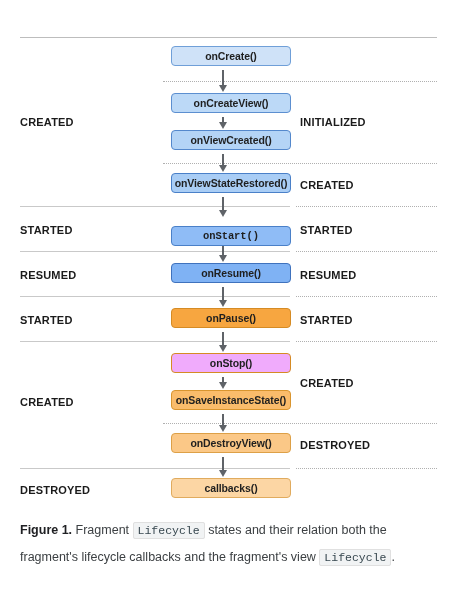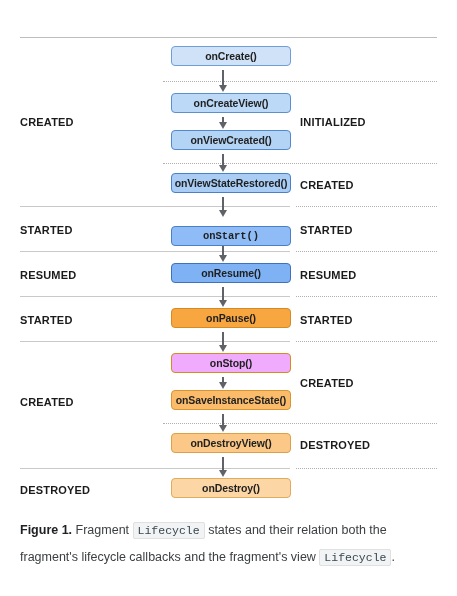--- a/index.html
+++ b/index.html
@@ -167,21 +167,21 @@
       <div class="cb-box" style="top: 46px; background: rgb(207, 226, 248); border: 1px solid rgb(111, 159, 216);">onCreate()</div>
       <div class="cb-box" style="top: 93px; background: rgb(188, 217, 247); border: 1px solid rgb(92, 143, 208);">onCreateView()</div>
       <div class="cb-box" style="top: 130px; background: rgb(180, 212, 246); border: 1px solid rgb(84, 136, 204);">onViewCreated()</div>
       <div class="cb-box" style="top: 173px; background: rgb(169, 205, 245); border: 1px solid rgb(74, 128, 200);">onViewStateRestored()</div>
       <div class="cb-box" style="top: 226px; background: rgb(143, 188, 246); border: 1px solid rgb(74, 128, 200); font-family: Liberation Mono, monospace;">onStart()</div>
       <div class="cb-box" style="top: 263px; background: rgb(127, 178, 244); border: 1px solid rgb(63, 114, 189);">onResume()</div>
       <div class="cb-box" style="top: 308px; background: rgb(247, 166, 64); border: 1px solid rgb(213, 139, 36);">onPause()</div>
       <div class="cb-box" style="top: 353px; background: #f0abfc; border: 1px solid rgb(213, 139, 36);">onStop()</div>
       <div class="cb-box" style="top: 390px; background: rgb(250, 188, 107); border: 1px solid rgb(217, 149, 47);">onSaveInstanceState()</div>
       <div class="cb-box" style="top: 433px; background: rgb(251, 200, 135); border: 1px solid rgb(221, 160, 71);">onDestroyView()</div>
-      <div class="cb-box" style="top: 478px; background: rgb(252, 214, 164); border: 1px solid rgb(224, 171, 94);">onDestroy()</div>
+      <div class="cb-box" style="top: 478px; background: rgb(252, 214, 164); border: 1px solid rgb(224, 171, 94);">callbacks()</div>
     </div>
   <div id="fragment-states-layer">
       <div class="state-label left" style="top: 116px;">CREATED</div>
       <div class="state-label left" style="top: 224px;">STARTED</div>
       <div class="state-label left" style="top: 269px;">RESUMED</div>
       <div class="state-label left" style="top: 314px;">STARTED</div>
       <div class="state-label left" style="top: 396px;">CREATED</div>
       <div class="state-label left" style="top: 484px;">DESTROYED</div>
     </div>
   <div id="view-states-layer">

